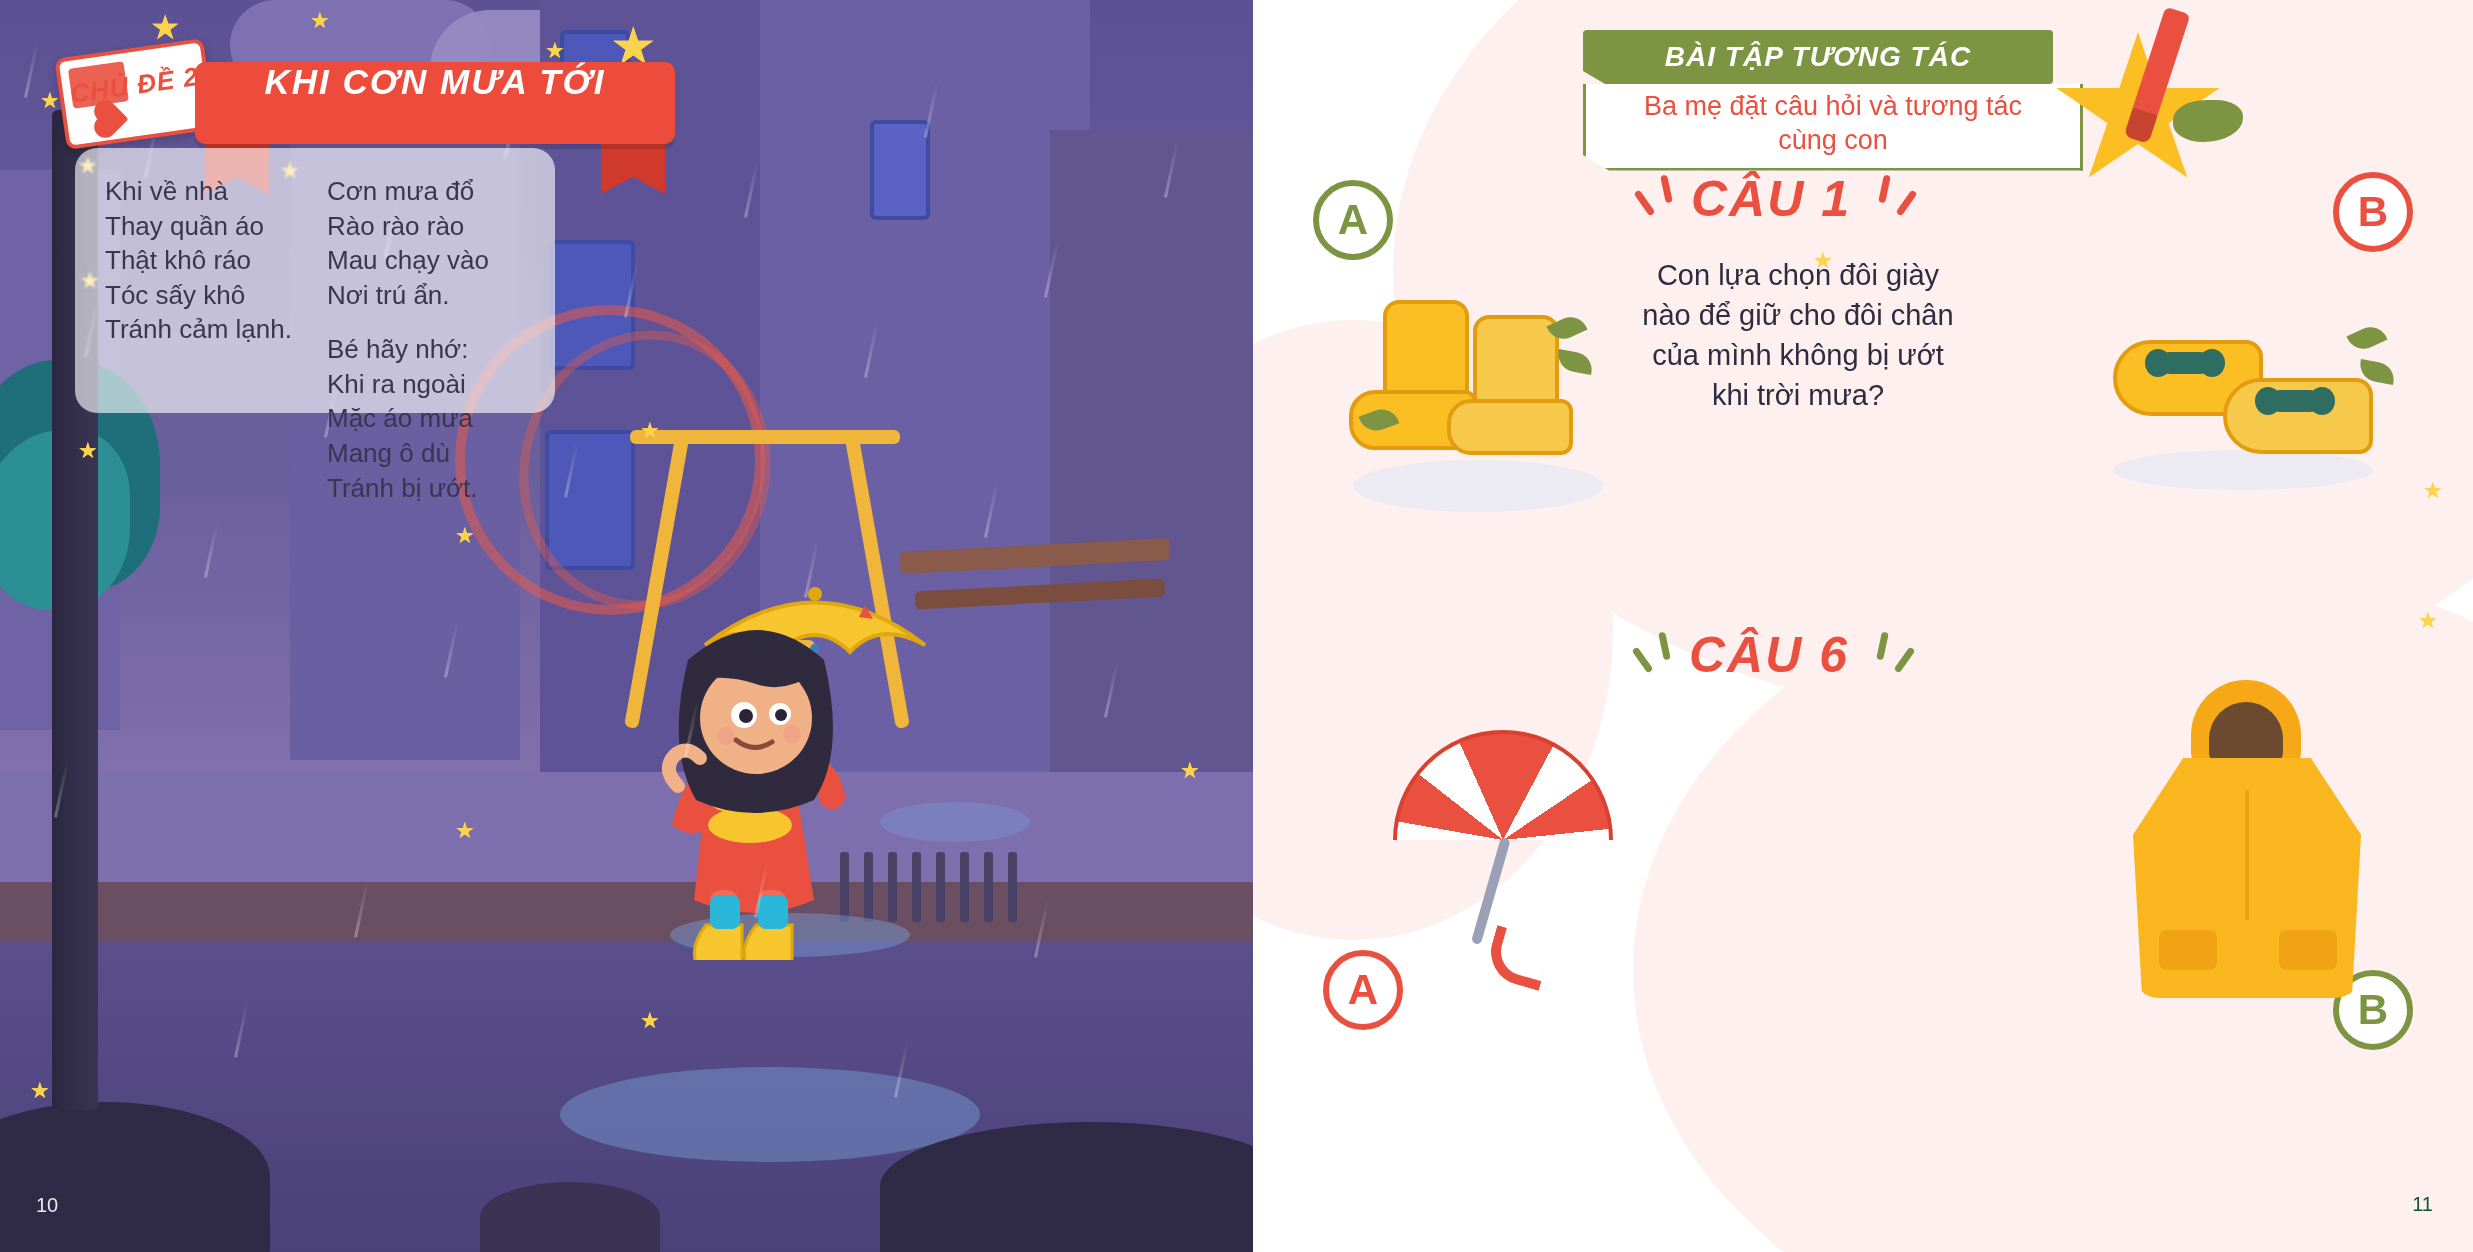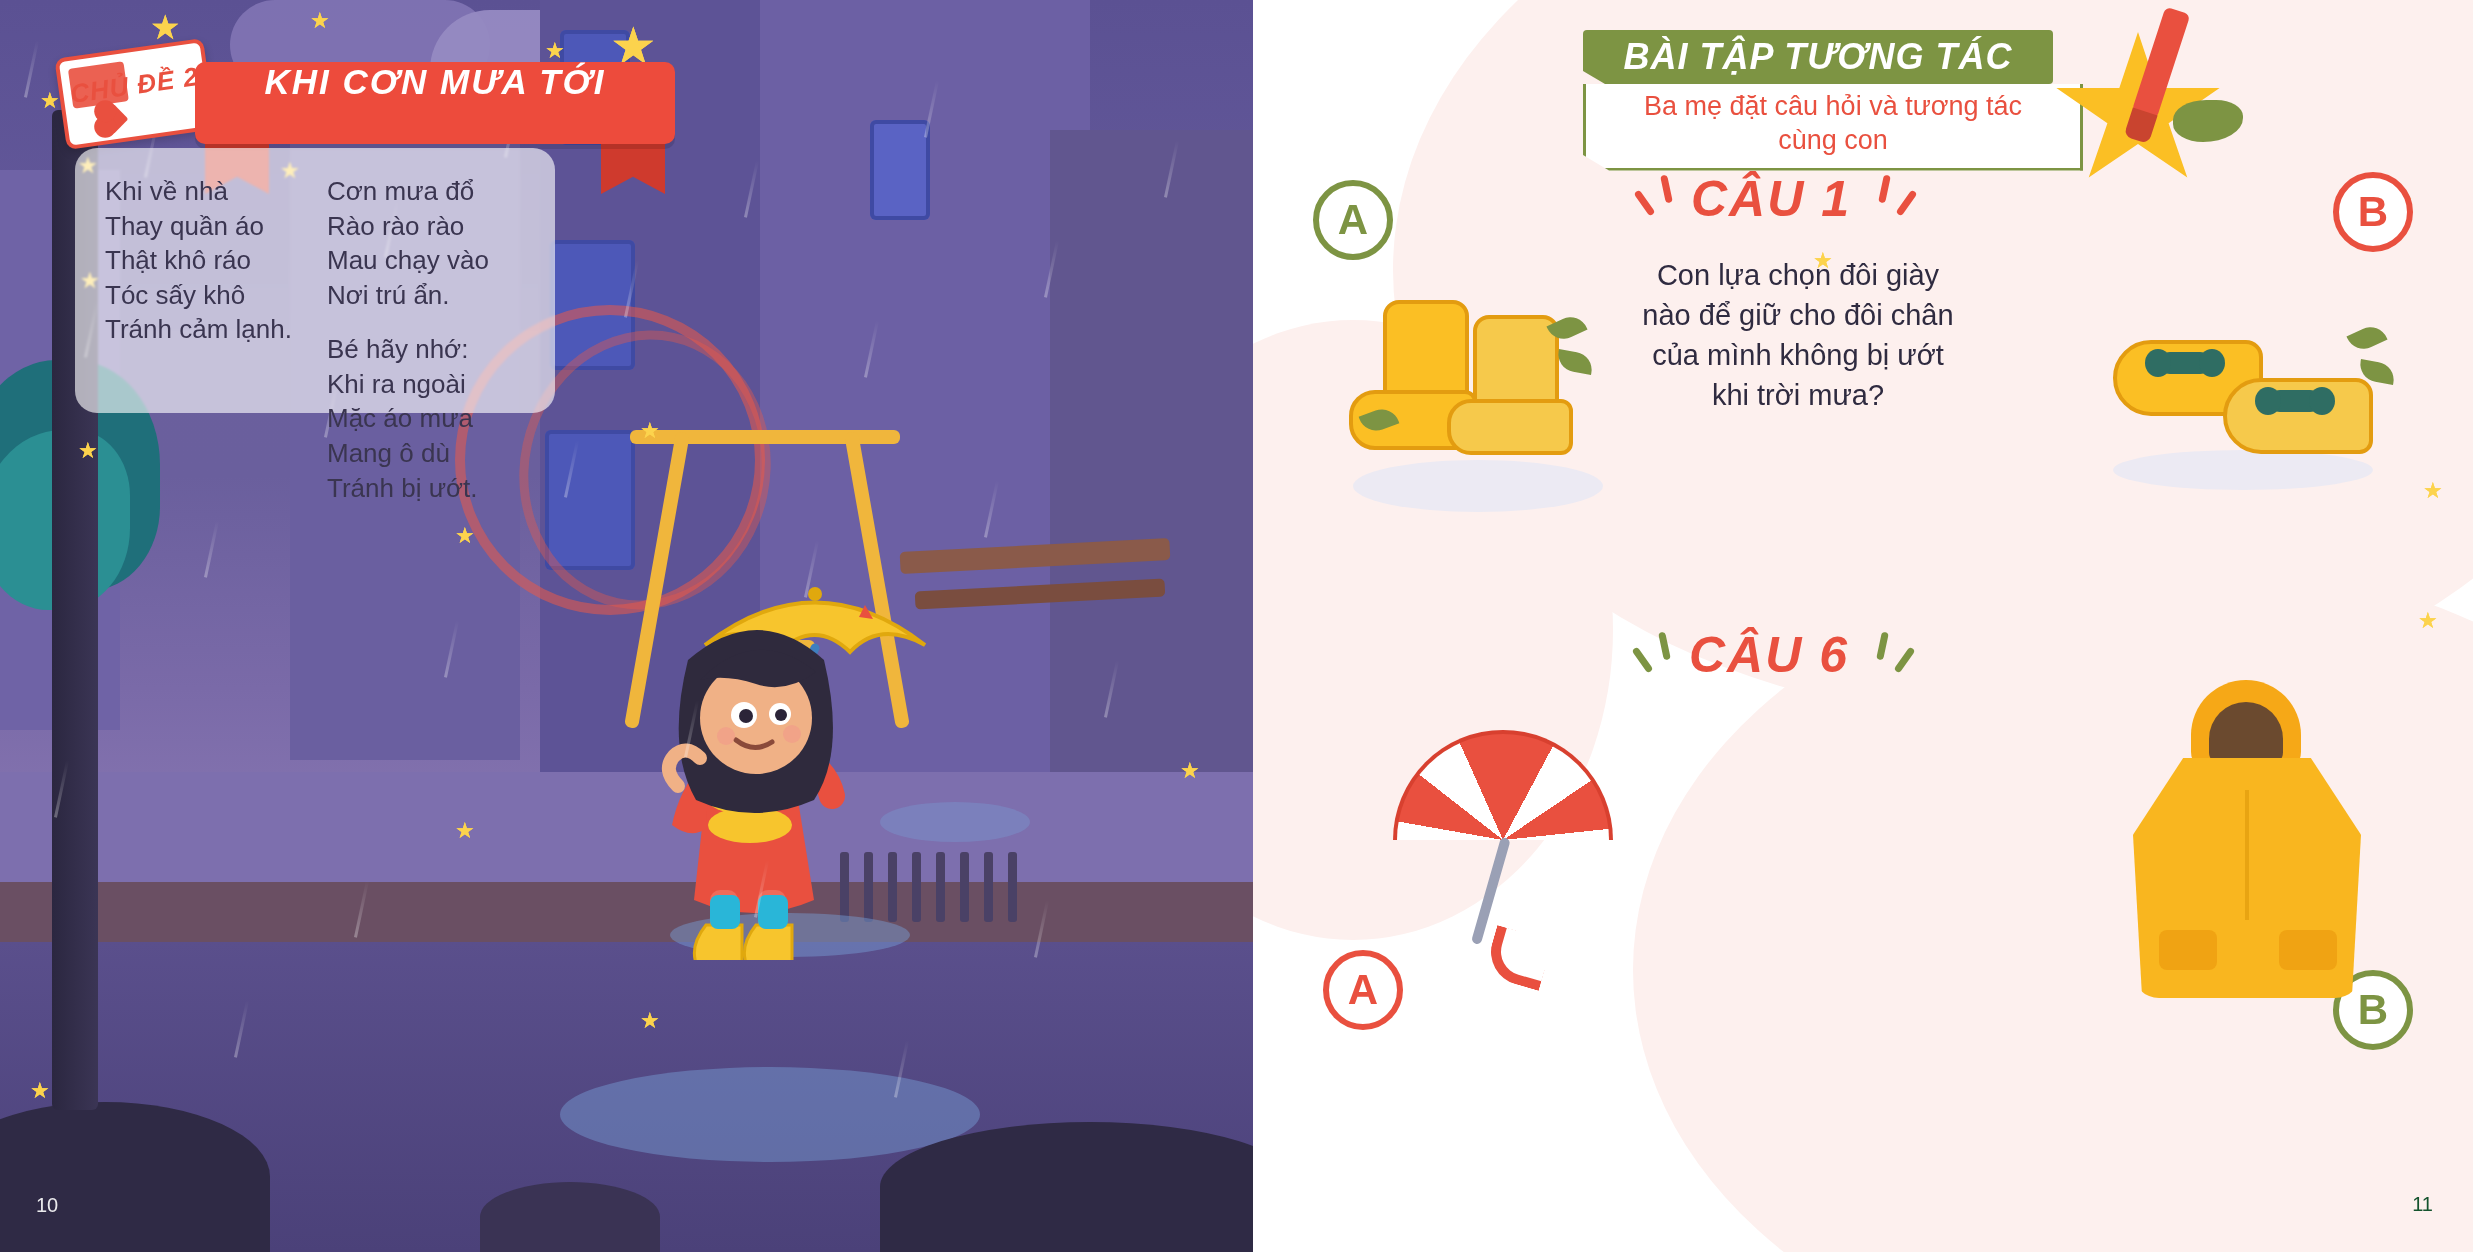--- a/index.html
+++ b/index.html
@@ -220,21 +220,21 @@
 
   .header-banner {
     position: absolute; left: 330px; top: 30px; width: 500px; height: 130px;
   }
   .hb-top {
     position: relative; width: 470px; height: 54px; background: #7d9443;
     display:flex; align-items:center; justify-content:center;
     clip-path: polygon(0 0, 100% 0, 100% 100%, 22px 100%, 0 76%);
     border-radius: 4px;
   }
-  .hb-top span { color:#fff; font-weight:700; font-size:36px; font-style:italic; letter-spacing:1px;}
+  .hb-top span { color:#fff; font-weight:700; font-size:28px; font-style:italic; letter-spacing:1px;}
   .hb-bot {
     position: relative; width: 500px; min-height: 76px; background:#fff;
     border: 3px solid #7d9443; border-top: none;
     display:flex; align-items:center; justify-content:center; text-align:center;
     padding: 6px 30px 10px;
     clip-path: polygon(0 0, 100% 0, 100% 100%, 26px 100%, 0 82%);
   }
   .hb-bot span { color:#e9503f; font-size:27px; line-height:1.25; }
   .paint-star {
     position:absolute; left: 800px; top: 12px; width: 190px; height: 170px;

